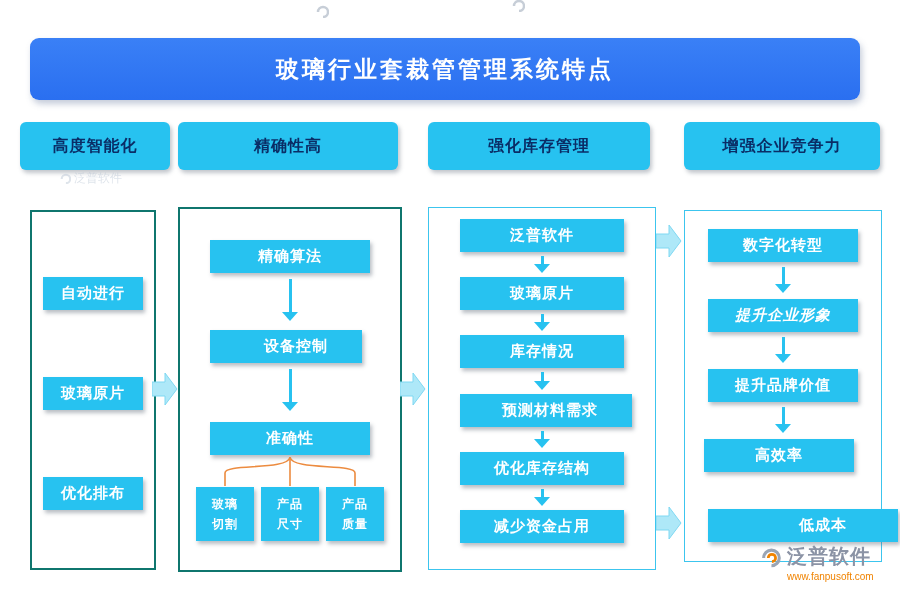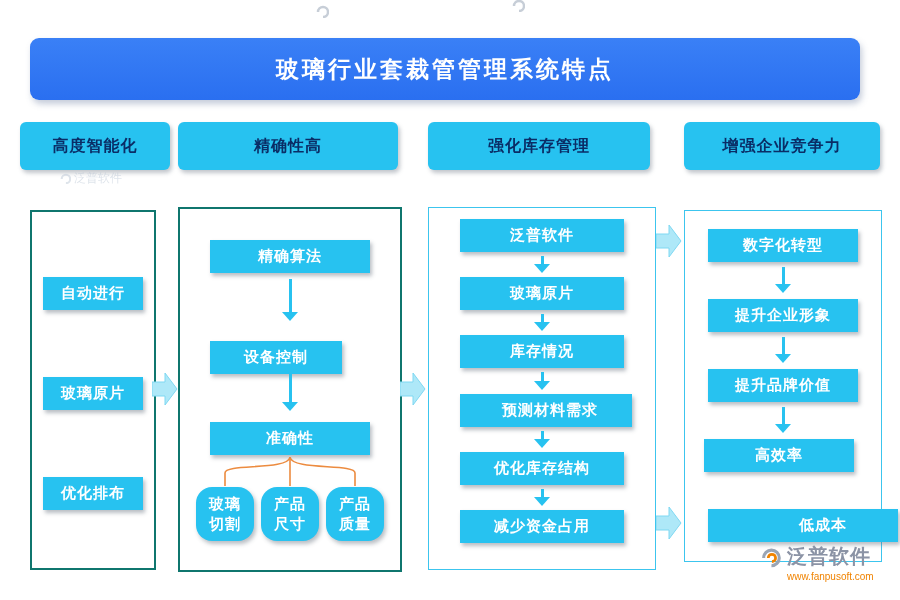--- a/index.html
+++ b/index.html
@@ -17,22 +17,22 @@
     display:flex;align-items:center;justify-content:center;
     box-shadow:2px 3px 4px rgba(100,110,125,.4);}
 
   .panel{position:absolute;background:#fff;}
   .panel.gray{border:2px solid #0f766e;}
   .panel.cyan{border:1px solid #3cc5ee;}
 
   .node{position:absolute;background:#27c2f0;color:#fff;font-weight:bold;font-size:15px;
     height:33px;display:flex;align-items:center;justify-content:center;letter-spacing:1px;
     box-shadow:2px 3px 4px rgba(100,110,125,.45);}
-  .node.branch{height:auto;padding:7px 0;line-height:20px;font-size:15px;
-    white-space:pre-line;text-align:center;display:block;border-radius:16px;}
+  .node.branch{height:auto;padding:7px 0;line-height:20px;font-size:12px;
+    white-space:pre-line;text-align:center;display:block;}
 
   .varrow{position:absolute;width:16px;display:flex;flex-direction:column;align-items:center;}
   .varrow .stem{width:3px;background:#27c2f0;}
   .varrow .head{width:0;height:0;border-left:8px solid transparent;
     border-right:8px solid transparent;border-top:9px solid #27c2f0;}
 
   .blockarrow{position:absolute;}
   .connector{position:absolute;left:0;}
 
   .watermark{position:absolute;color:#aebccd;opacity:.4;font-size:12px;
@@ -93,21 +93,21 @@
   </svg>
 
   <div class="panel gray" style="left:178px;top:207px;width:220px;height:361px;">
     <div class="node" style="left:30px;top:31px;width:160px;">精确算法</div>
 
     <div class="varrow" style="left:102px;top:70px;">
       <div class="stem" style="height:33px;"></div>
         <div class="head"></div>
     </div>
 
-    <div class="node" style="left:30px;top:132px;width:132px;">设备控制</div>
+    <div class="node" style="left:30px;top:121px;width:132px;padding-left:20px;">设备控制</div>
 
     <div class="varrow" style="left:102px;top:160px;">
       <div class="stem" style="height:33px;"></div>
         <div class="head"></div>
     </div>
 
     <div class="node" style="left:30px;top:213px;width:160px;">准确性</div>
 
     <svg class="connector" style="top:246px;" width="220" height="32" viewBox="0 0 220 32">
       <path d="M110,2 C108,16 45,8 45,18 L45,31" stroke="#ec8b3f" stroke-width="1.6" fill="none"></path>
@@ -162,21 +162,21 @@
   <svg class="blockarrow" style="left:656px;top:506px;" width="26" height="34" viewBox="0 0 26 34">
     <polygon points="0,10 13,10 13,1 25,17 13,33 13,24 0,24" fill="#aee8f8" stroke="#7fd8f2" stroke-width="1"></polygon>
   </svg>
 
   <div class="panel cyan" style="left:684px;top:210px;width:196px;height:350px;">
     <div class="node" style="left:23px;top:18px;width:150px;">数字化转型</div>
     <div class="varrow" style="left:90px;top:56px;">
       <div class="stem" style="height:17px;"></div>
         <div class="head"></div>
     </div>
-    <div class="node" style="left:23px;top:88px;width:150px;">提升企业形象</div>
+    <div class="node" style="left:23px;top:88px;width:150px;font-style:italic;">提升企业形象</div>
     <div class="varrow" style="left:90px;top:126px;">
       <div class="stem" style="height:17px;"></div>
         <div class="head"></div>
     </div>
     <div class="node" style="left:23px;top:158px;width:150px;">提升品牌价值</div>
     <div class="varrow" style="left:90px;top:196px;">
       <div class="stem" style="height:17px;"></div>
         <div class="head"></div>
     </div>
     <div class="node" style="left:19px;top:228px;width:150px;">高效率</div>

